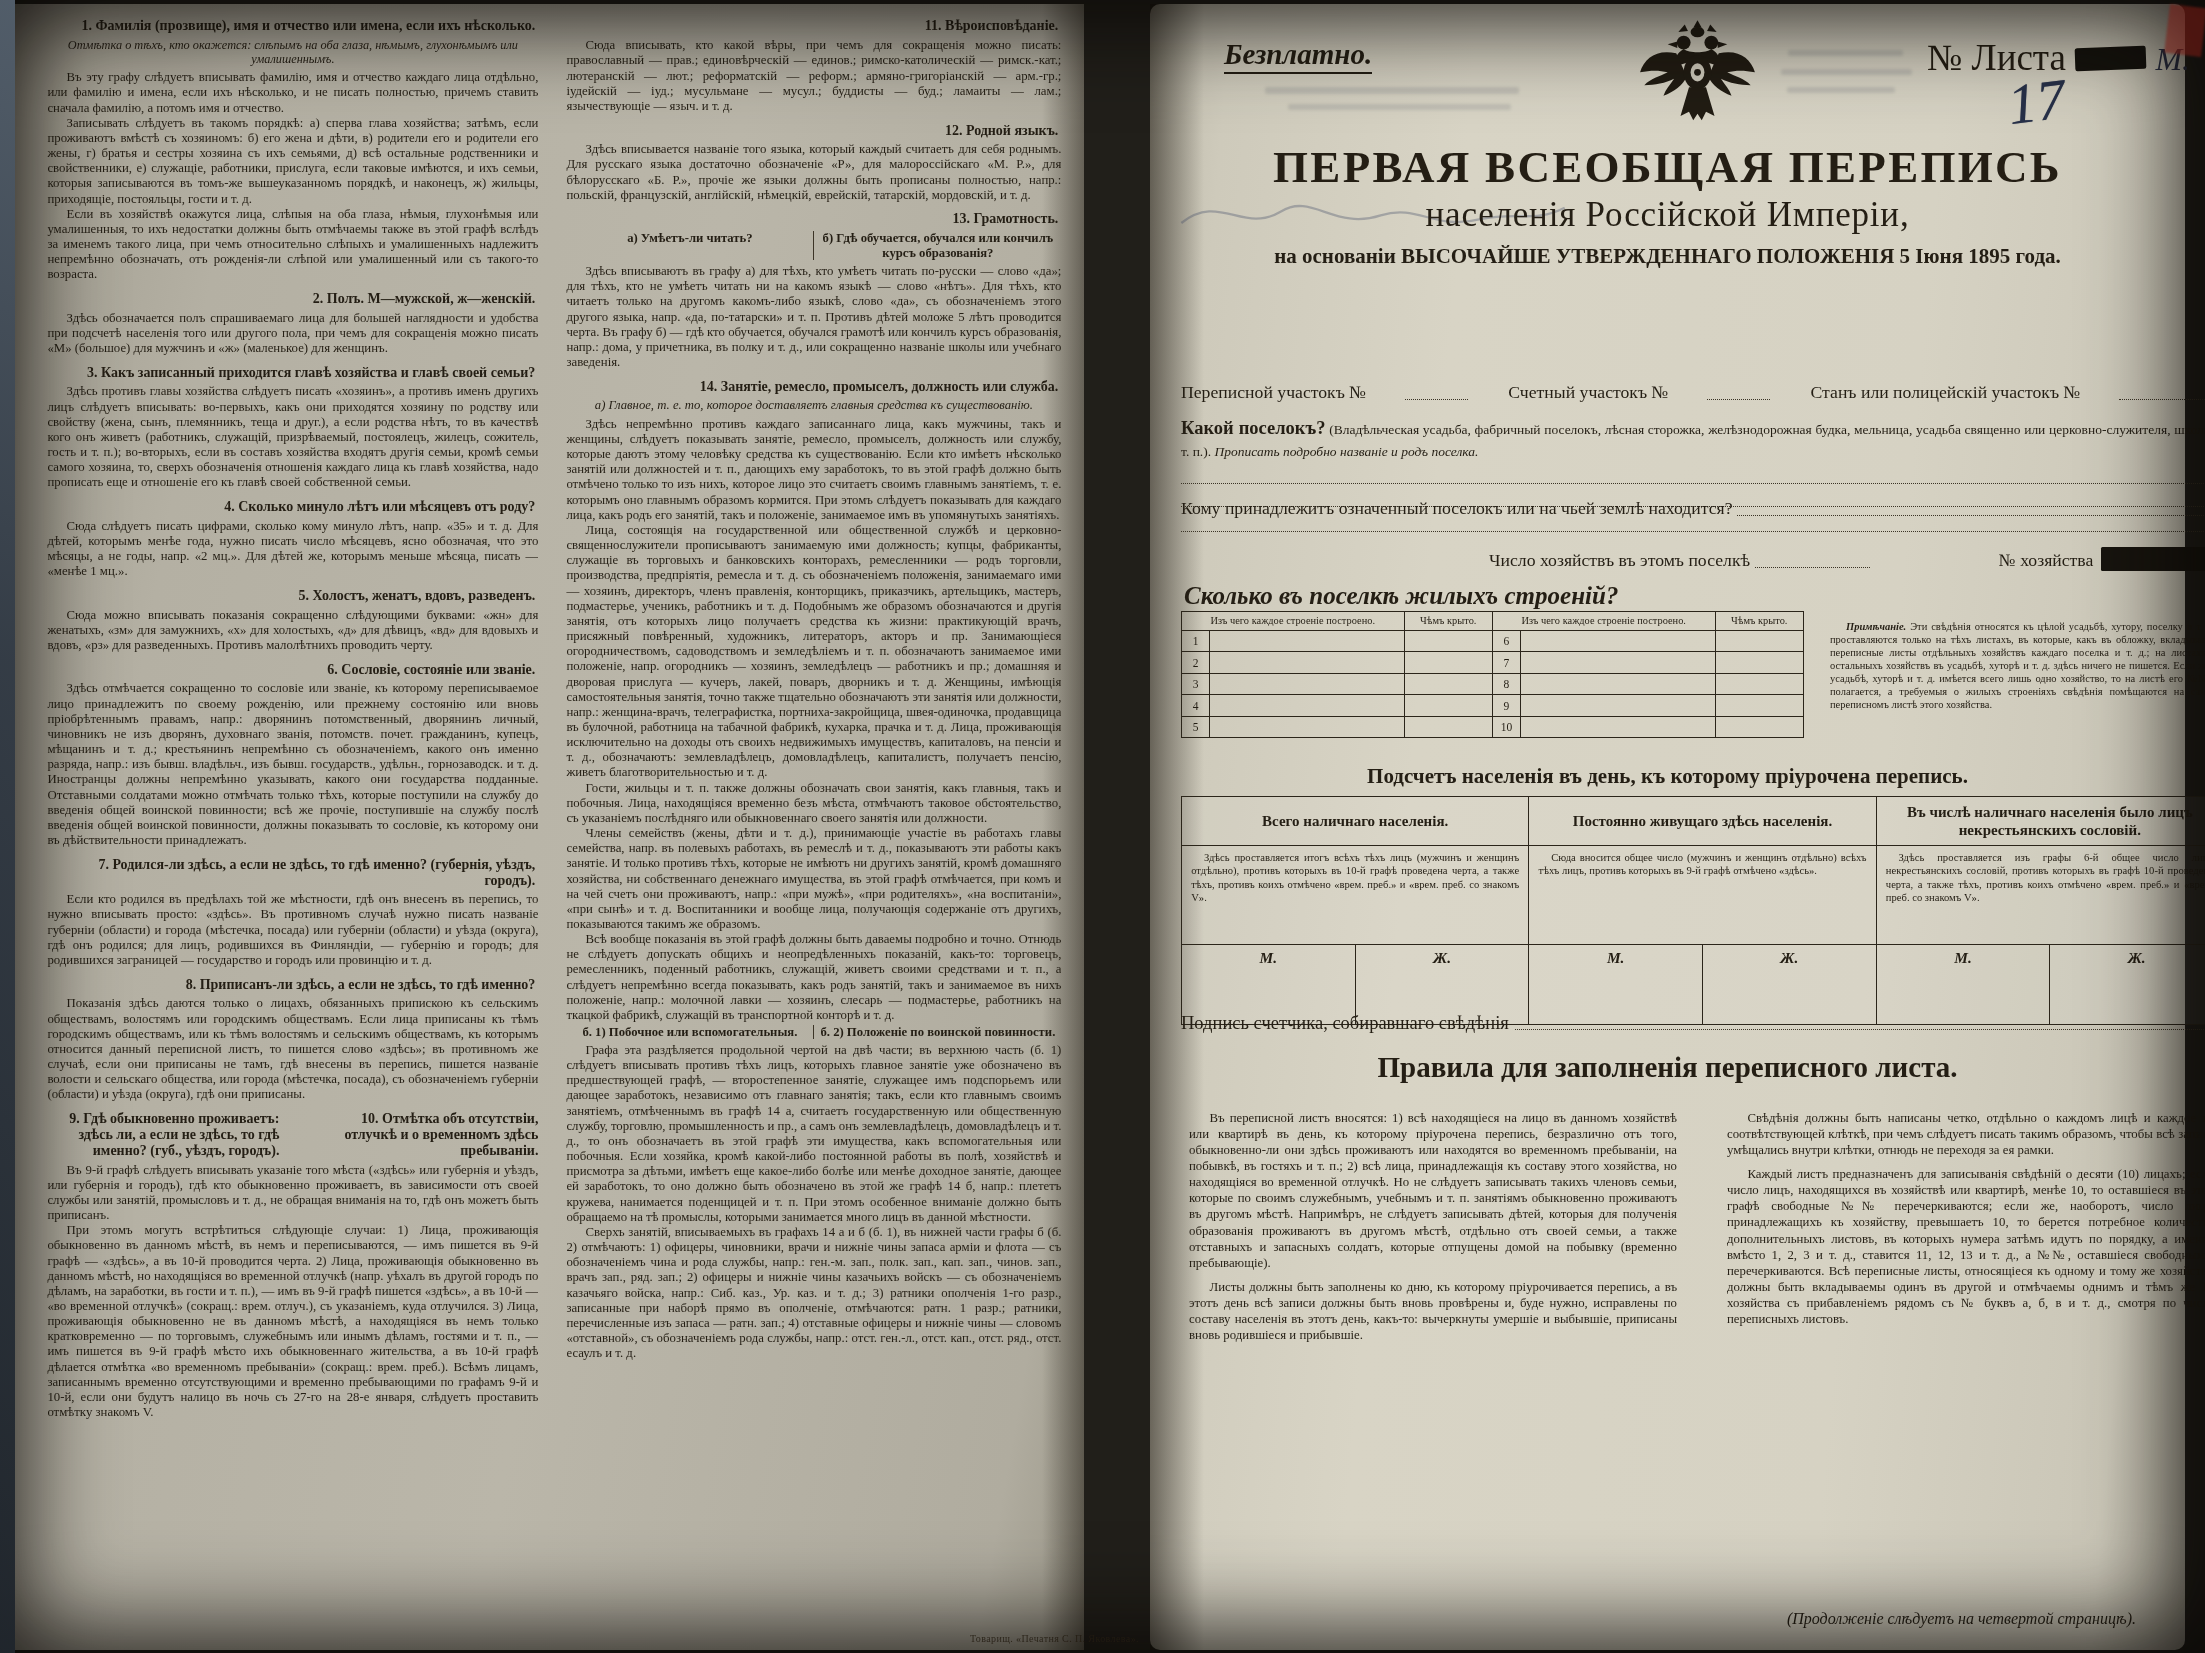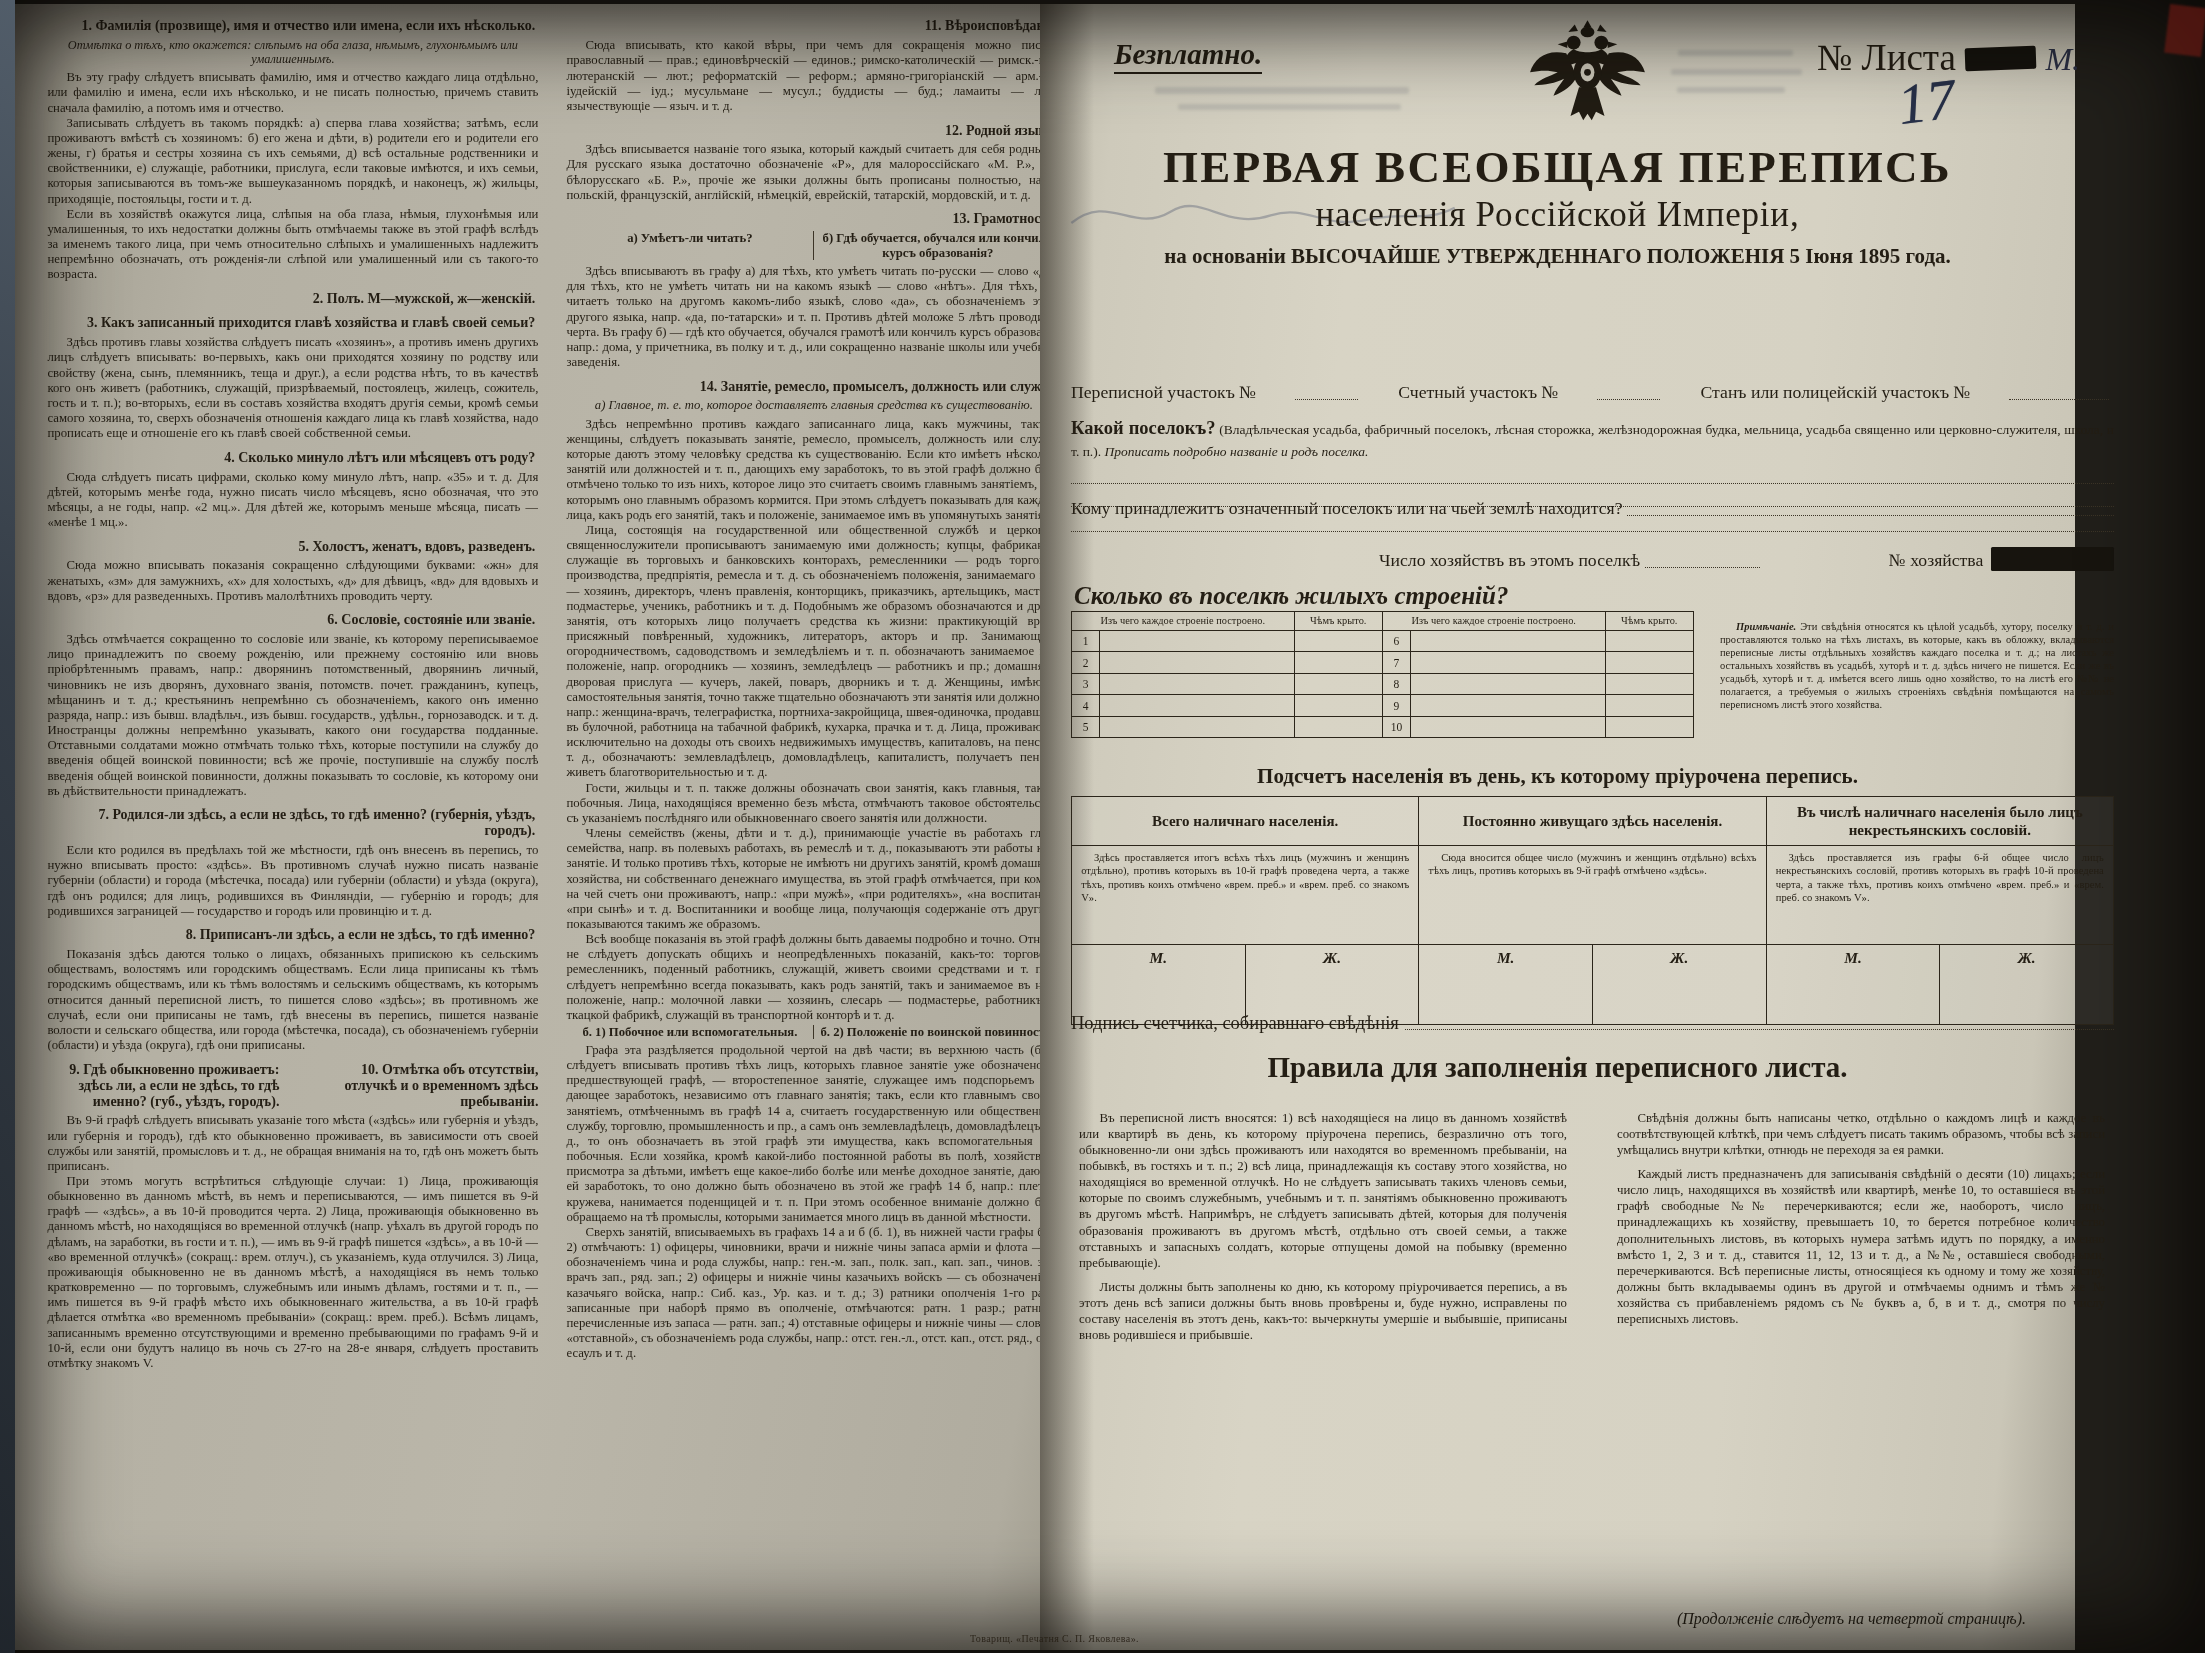--- a/index.html
+++ b/index.html
@@ -9,22 +9,22 @@
     box-shadow:inset 0 0 92px 23px rgba(8,6,3,.85);}
   .edge-blue{position:absolute;left:0;top:0;width:15.4px;height:1654px;
     background:linear-gradient(180deg,#5d6b7a,#3a4450 40%,#232a32);opacity:.85;z-index:5;}
   .stamp-red{position:absolute;right:1.5px;top:6.2px;width:37px;height:49px;background:rgba(125,28,20,.55);
     filter:blur(0.9px);transform:rotate(7deg);z-index:6;}
   .page{position:absolute;top:3.8px;height:1646px;}
   .page-left{left:15.4px;width:1069px;
     background:linear-gradient(100deg,#8d897d 0%,#a7a396 6%,#b4b0a3 18%,#bab6a9 55%,#b0ac9f 92%,#9b9789 100%);}
   .page-left::after{content:"";position:absolute;right:0;top:0;bottom:0;width:42px;
     background:linear-gradient(270deg,rgba(25,20,12,.5),transparent);pointer-events:none;}
-  .page-right{left:1040px;width:1035px;
-    background:linear-gradient(95deg,#bfbbac 0%,#cecabb 7%,#d8d4c5 28%,#d6d2c3 68%,#cac6b7 92%,#a8a496 100%);}
+  .page-right{left:1150px;width:1035px;
+    background:linear-gradient(95deg,#bfbbac 0%,#cecabb 7%,#d8d4c5 28%,#d6d2c3 68%,#cac6b7 92%,#a8a496 100%);border-radius:10px;}
   .page-right::before{content:"";position:absolute;left:0;top:0;bottom:0;width:54px;
     background:linear-gradient(90deg,rgba(22,17,10,.55),transparent);pointer-events:none;}
 
   
   .lcol{position:absolute;top:6.2px;height:1635px;overflow:hidden;text-align:justify;}
   .lcol1{left:32px;width:491px;}
   .lcol2{left:551px;width:495px;}
   .st{font-weight:bold;text-align:right;font-size:14px;line-height:1.14;margin:8.5px 3.1px 3.8px;}
   .sn{font-style:italic;text-align:center;font-size:12.3px;line-height:1.15;margin:0 10.8px 3.8px;}
   .sb{font-size:12.8px;line-height:1.185;}
@@ -126,20 +126,23 @@
         <h3 class="st">1. Фамилія (прозвище), имя и отчество или имена, если ихъ нѣсколько.</h3>
         <p class="sn">Отмѣтка о тѣхъ, кто окажется: слѣпымъ на оба глаза, нѣмымъ, глухонѣмымъ или умалишеннымъ.</p>
         <div class="sb">
             <p>Въ эту графу слѣдуетъ вписывать фамилію, имя и отчество каждаго лица отдѣльно, или фамилію и имена, если ихъ нѣсколько, и не писать полностью, причемъ ставить сначала фамилію, а потомъ имя и отчество.</p>
             <p>Записывать слѣдуетъ въ такомъ порядкѣ: а) сперва глава хозяйства; затѣмъ, если проживаютъ вмѣстѣ съ хозяиномъ: б) его жена и дѣти, в) родители его и родители его жены, г) братья и сестры хозяина съ ихъ семьями, д) всѣ остальные родственники и свойственники, е) служащіе, работники, прислуга, если таковые имѣются, и ихъ семьи, которыя записываются въ томъ-же вышеуказанномъ порядкѣ, и наконецъ, ж) жильцы, приходящіе, постояльцы, гости и т. д.</p>
             <p>Если въ хозяйствѣ окажутся лица, слѣпыя на оба глаза, нѣмыя, глухонѣмыя или умалишенныя, то ихъ недостатки должны быть отмѣчаемы также въ этой графѣ вслѣдъ за именемъ такого лица, при чемъ относительно слѣпыхъ и умалишенныхъ надлежитъ непремѣнно обозначать, отъ рожденія-ли слѣпой или умалишенный или съ такого-то возраста.</p>
           </div>
       </section>
       <section>
         <h3 class="st">2. Полъ. М—мужской, ж—женскій.</h3>
+        <div class="sb">
+            <p>Здѣсь обозначается полъ спрашиваемаго лица для большей наглядности и удобства при подсчетѣ населенія того или другого пола, при чемъ для сокращенія можно писать «М» (большое) для мужчинъ и «ж» (маленькое) для женщинъ.</p>
+          </div>
       </section>
       <section>
         <h3 class="st">3. Какъ записанный приходится главѣ хозяйства и главѣ своей семьи?</h3>
         <div class="sb">
             <p>Здѣсь противъ главы хозяйства слѣдуетъ писать «хозяинъ», а противъ именъ другихъ лицъ слѣдуетъ вписывать: во-первыхъ, какъ они приходятся хозяину по родству или свойству (жена, сынъ, племянникъ, теща и друг.), а если родства нѣтъ, то въ качествѣ кого онъ живетъ (работникъ, служащій, призрѣваемый, постоялецъ, жилецъ, сожитель, гость и т. п.); во-вторыхъ, если въ составъ хозяйства входятъ другія семьи, кромѣ семьи самого хозяина, то, сверхъ обозначенія отношенія каждаго лица къ главѣ хозяйства, надо прописать еще и отношеніе его къ главѣ своей собственной семьи.</p>
           </div>
       </section>
       <section>
         <h3 class="st">4. Сколько минуло лѣтъ или мѣсяцевъ отъ роду?</h3>
         <div class="sb">

